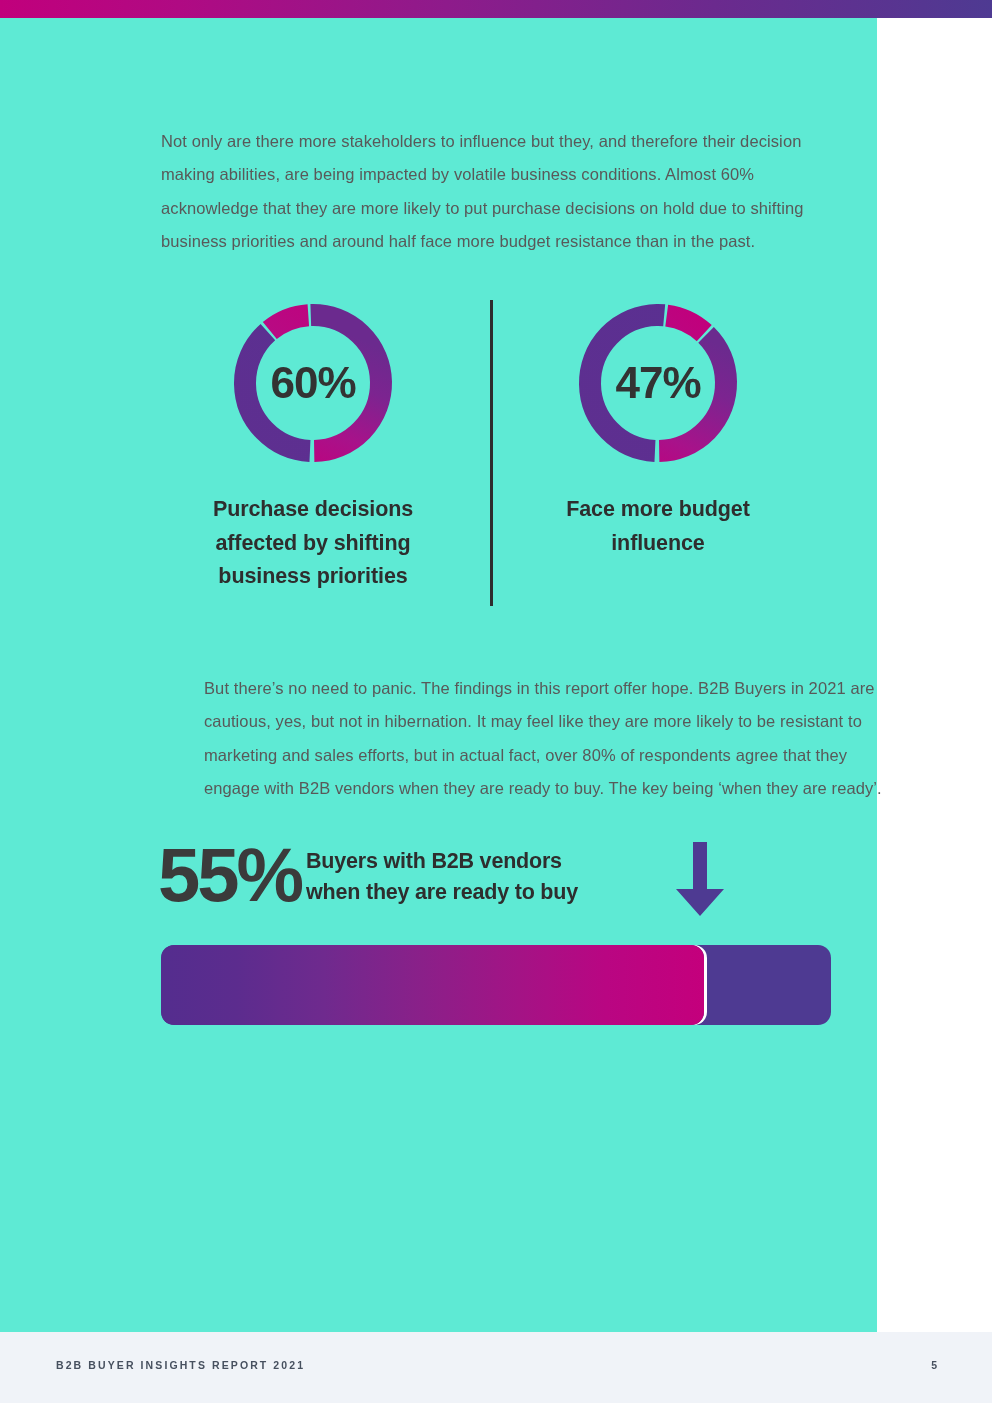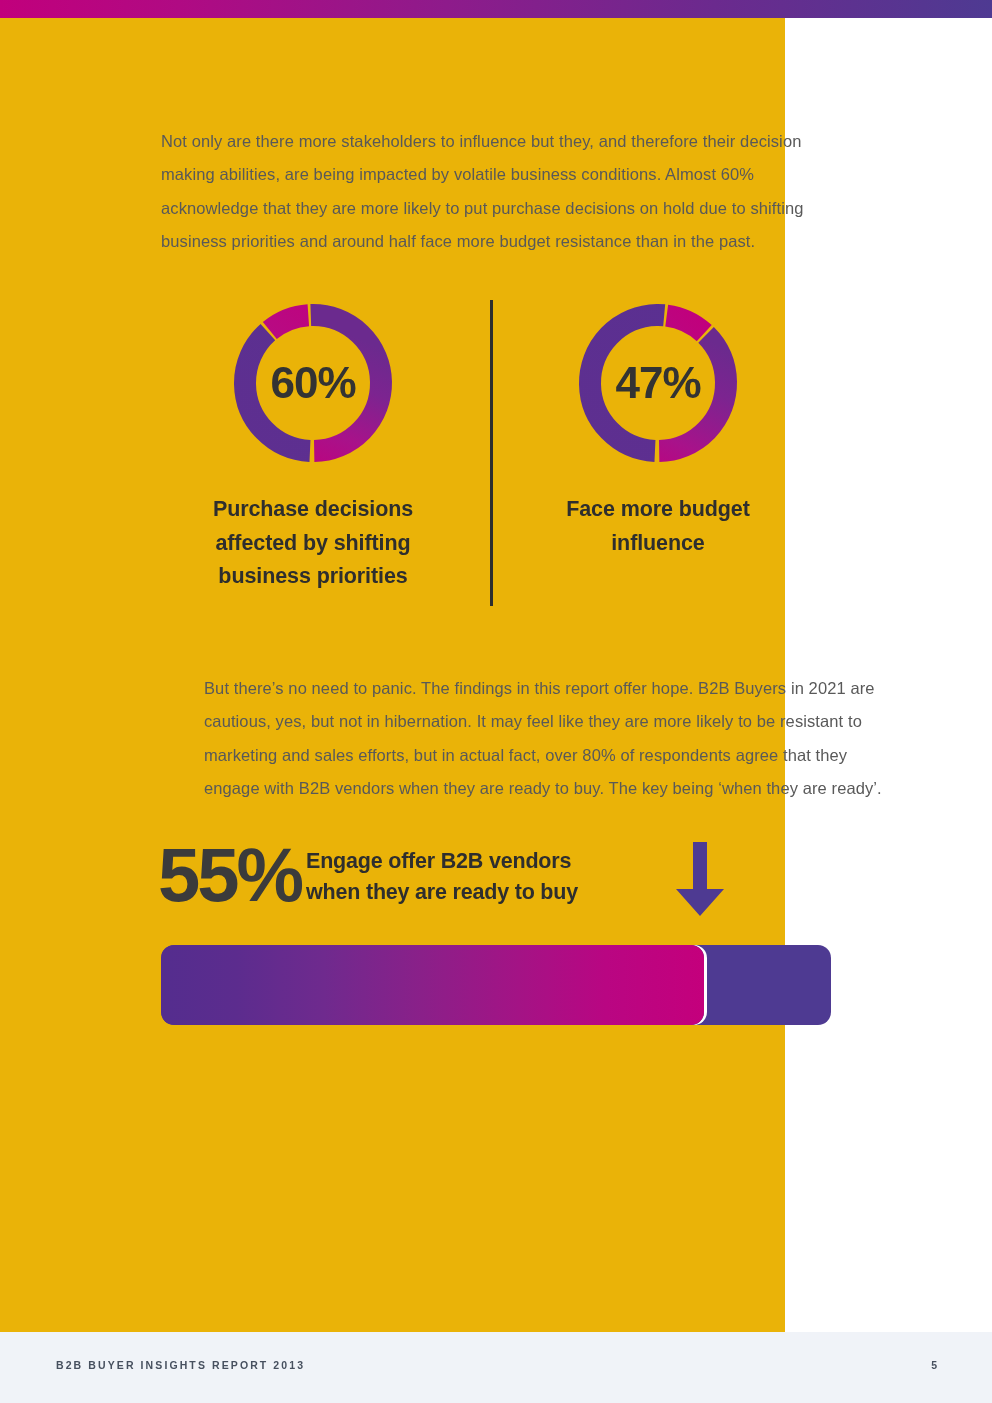--- a/index.html
+++ b/index.html
@@ -21,23 +21,23 @@
     top: 0; left: 0;
     width: 992px;
     height: 18px;
     background: linear-gradient(90deg, #C1007C 0%, #B00A83 18%, #8E1B8B 45%, #6B2A8E 72%, #4E3A92 100%);
   }
 
   
   .page {
     position: absolute;
     top: 18px; left: 0;
-    width: 785px;
+    width: 877px;
     height: 1314px;
-    background: #eab308;
+    background: #5eead4;
   }
 
   .para {
     position: absolute;
     left: 161px;
     width: 690px;
     font-size: 16.5px;
     line-height: 33.5px;
     color: #595959;
     font-weight: 300;
@@ -263,32 +263,32 @@
         <div>influence</div>
       </div>
     </div>
   </div>
 
   <p class="para para-2">But there’s no need to panic. The findings in this report offer hope. B2B Buyers in 2021 are cautious, yes, but not in hibernation. It may feel like they are more likely to be resistant to marketing and sales efforts, but in actual fact, over 80% of respondents agree that they engage with B2B vendors when they are ready to buy. The key being ‘when they are ready’.</p>
 
   <div class="stat-row">
     <div class="stat-big">55%</div>
     <div class="stat-text">
-      <div>Engage offer B2B vendors</div>
+      <div>Buyers with B2B vendors</div>
       <div>when they are ready to buy</div>
     </div>
     <div class="arrow-icon">
       <svg width="56" height="80" viewBox="0 0 56 80">
         <path d="M21 0 L35 0 L35 47 L52 47 L28 74 L4 47 L21 47 Z" fill="#4E3A92"></path>
       </svg>
     </div>
   </div>
 
   <div class="bar-track">
     <div class="bar-fill" style="width: 542.7px;"></div>
   </div>
 
 </div>
 
 <div class="footer">
-  <div class="footer-text">B2B BUYER INSIGHTS REPORT 2013</div>
+  <div class="footer-text">B2B BUYER INSIGHTS REPORT 2021</div>
   <div class="footer-page">5</div>
 </div>
 
 </body></html>

